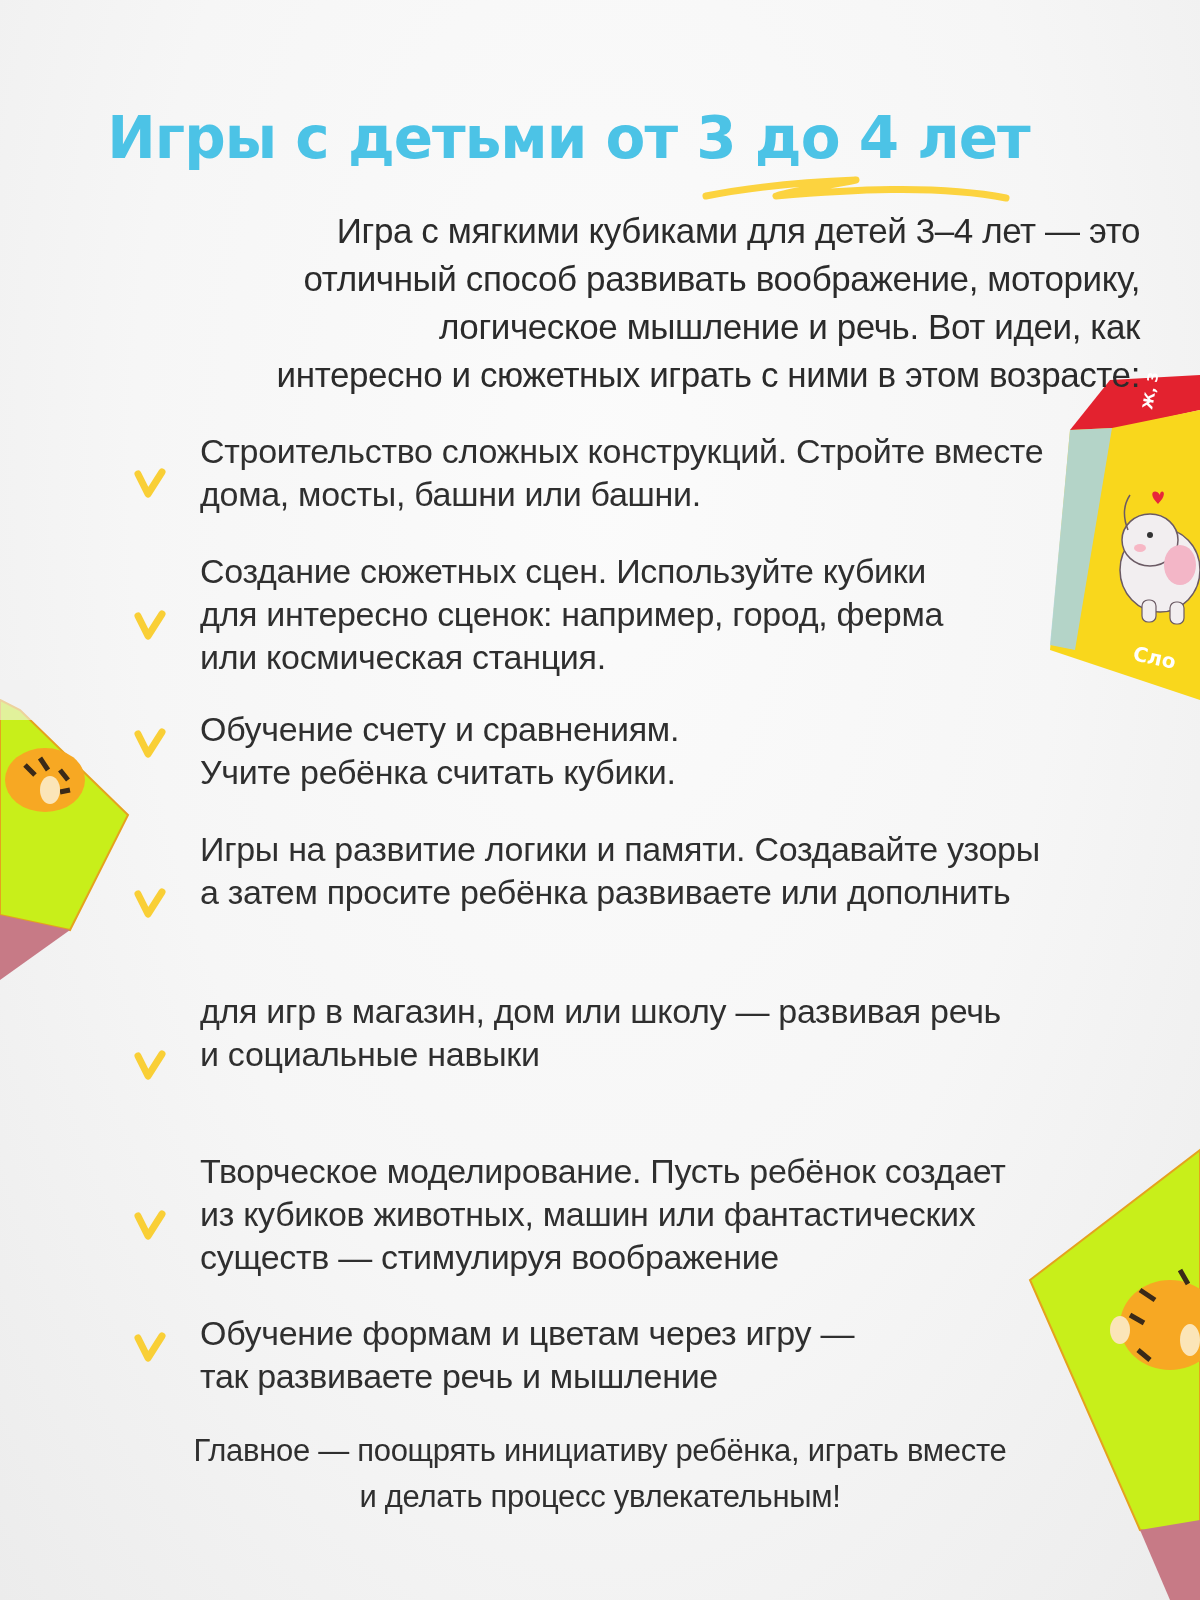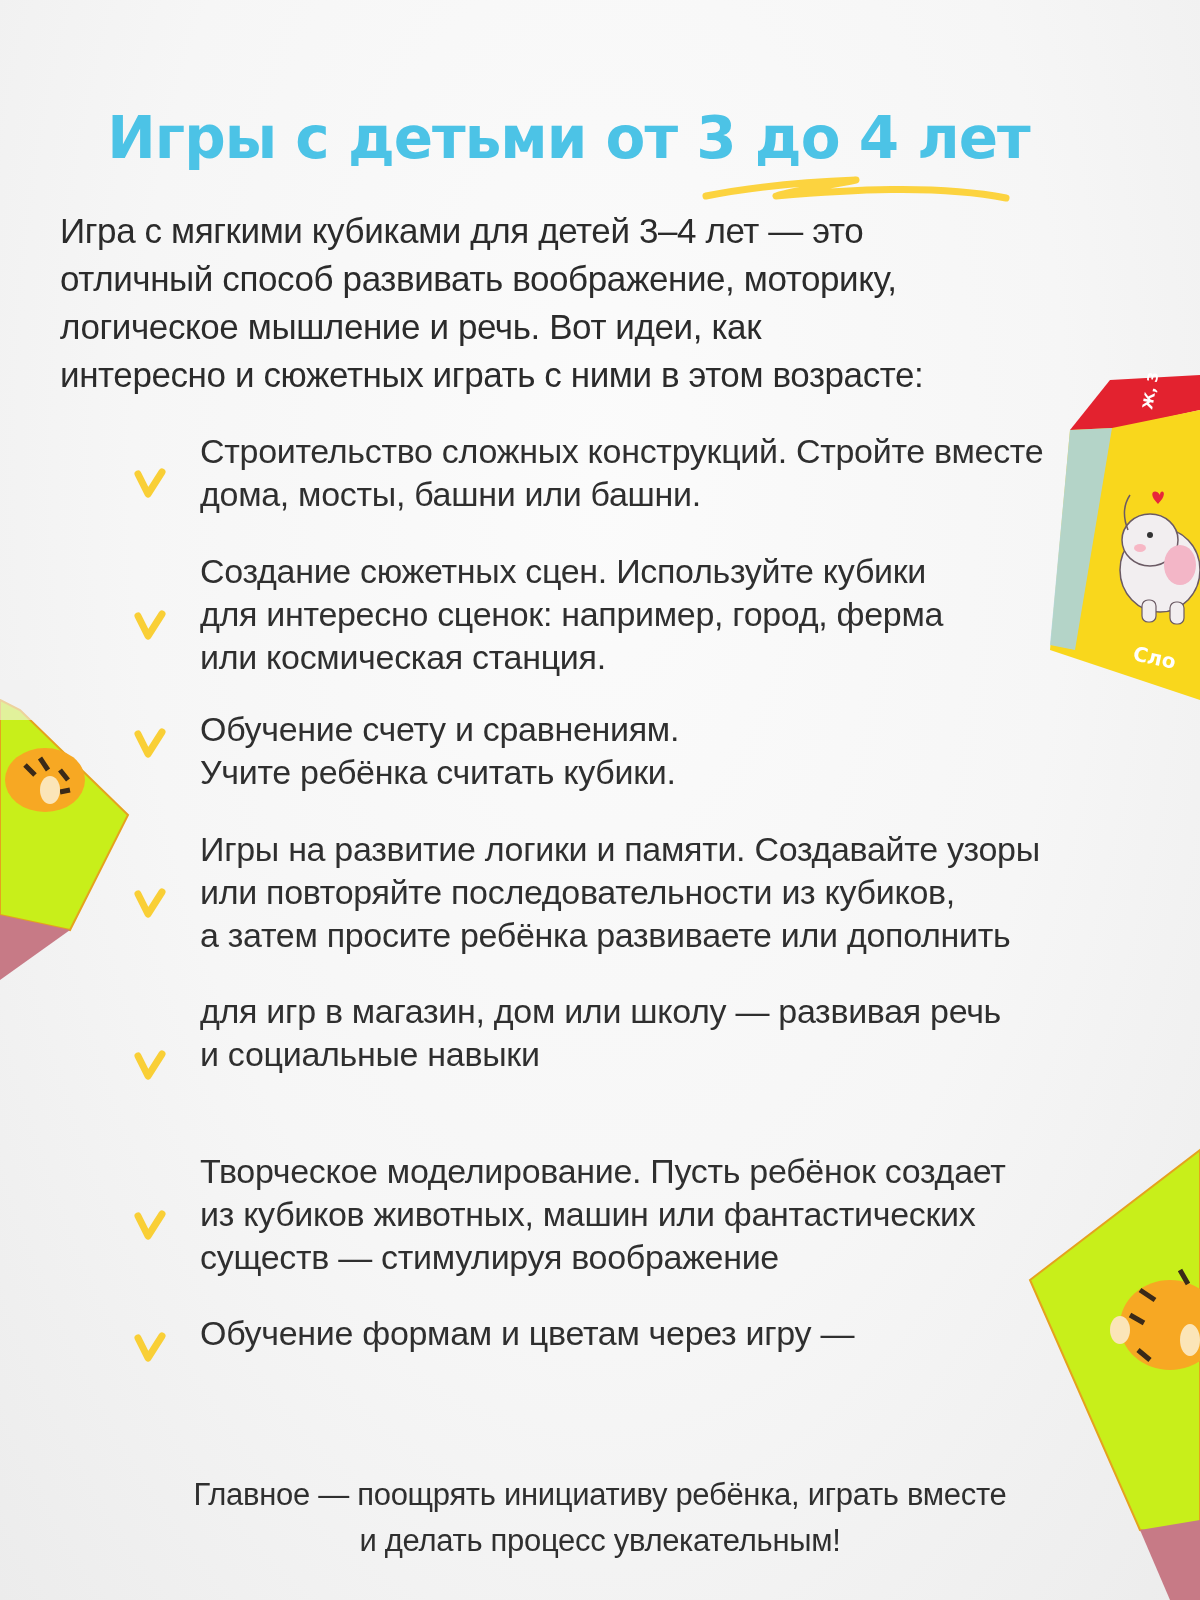--- a/index.html
+++ b/index.html
@@ -26,21 +26,21 @@
     .title-underline {
       position: absolute;
       left: 696px; top: 172px;
       width: 316px; height: 30px;
     }
 
     
     .intro {
       position: absolute;
       top: 207px; left: 60px; width: 1080px;
-      text-align: left;
+      text-align: right;
       font-size: 35px;
       line-height: 48px;
       color: #2b2b2b;
       letter-spacing: -0.4px;
     }
     .intro span { display: block; }
 
     
     .list {
       position: absolute;
@@ -70,21 +70,20 @@
 
     
     .outro {
       position: absolute;
       top: 1428px; left: 100px; width: 1000px;
       text-align: center;
       font-size: 31px;
       line-height: 46px;
       color: #2f2f2f;
       letter-spacing: -0.3px;
-      margin-top: 44px;
     }
     .outro span { display: block; }
 
     
     .cube { position: absolute; overflow: visible; }
   </style>
 </head>
 <body>
 
 <svg class="cube" style="left:1040px; top:370px;" width="160" height="330" viewBox="0 0 160 330">
@@ -167,21 +166,20 @@
       <span>Учите ребёнка считать кубики.</span>
     </div>
   </div>
 
   <div class="item" style="top:398px;">
     <svg class="check" style="top:54px;" viewBox="0 0 36 40">
         <path d="M6 12 L16 32 L30 10" stroke="#f9cf36" stroke-width="7" fill="none" stroke-linecap="round" stroke-linejoin="round"></path>
       </svg>
     <div class="text">
       <span>Игры на развитие логики и памяти. Создавайте узоры</span>
-      <span>или повторяйте последовательности из кубиков,</span>
       <span>а затем просите ребёнка развиваете или дополнить</span>
     </div>
   </div>
 
   <div class="item" style="top:560px;">
     <svg class="check" style="top:54px;" viewBox="0 0 36 40">
         <path d="M6 12 L16 32 L30 10" stroke="#f9cf36" stroke-width="7" fill="none" stroke-linecap="round" stroke-linejoin="round"></path>
       </svg>
     <div class="text">
       <span>для игр в магазин, дом или школу — развивая речь</span>
@@ -199,20 +197,21 @@
       <span>существ — стимулируя воображение</span>
     </div>
   </div>
 
   <div class="item" style="top:882px;">
     <svg class="check" style="top:14px;" viewBox="0 0 36 40">
         <path d="M6 12 L16 32 L30 10" stroke="#f9cf36" stroke-width="7" fill="none" stroke-linecap="round" stroke-linejoin="round"></path>
       </svg>
     <div class="text">
       <span>Обучение формам и цветам через игру —</span>
+      <span>так развиваете речь и мышление</span>
     </div>
   </div>
 
 </div>
 
 <div class="outro">
   <span>Главное — поощрять инициативу ребёнка, играть вместе</span>
   <span>и делать процесс увлекательным!</span>
 </div>
 

